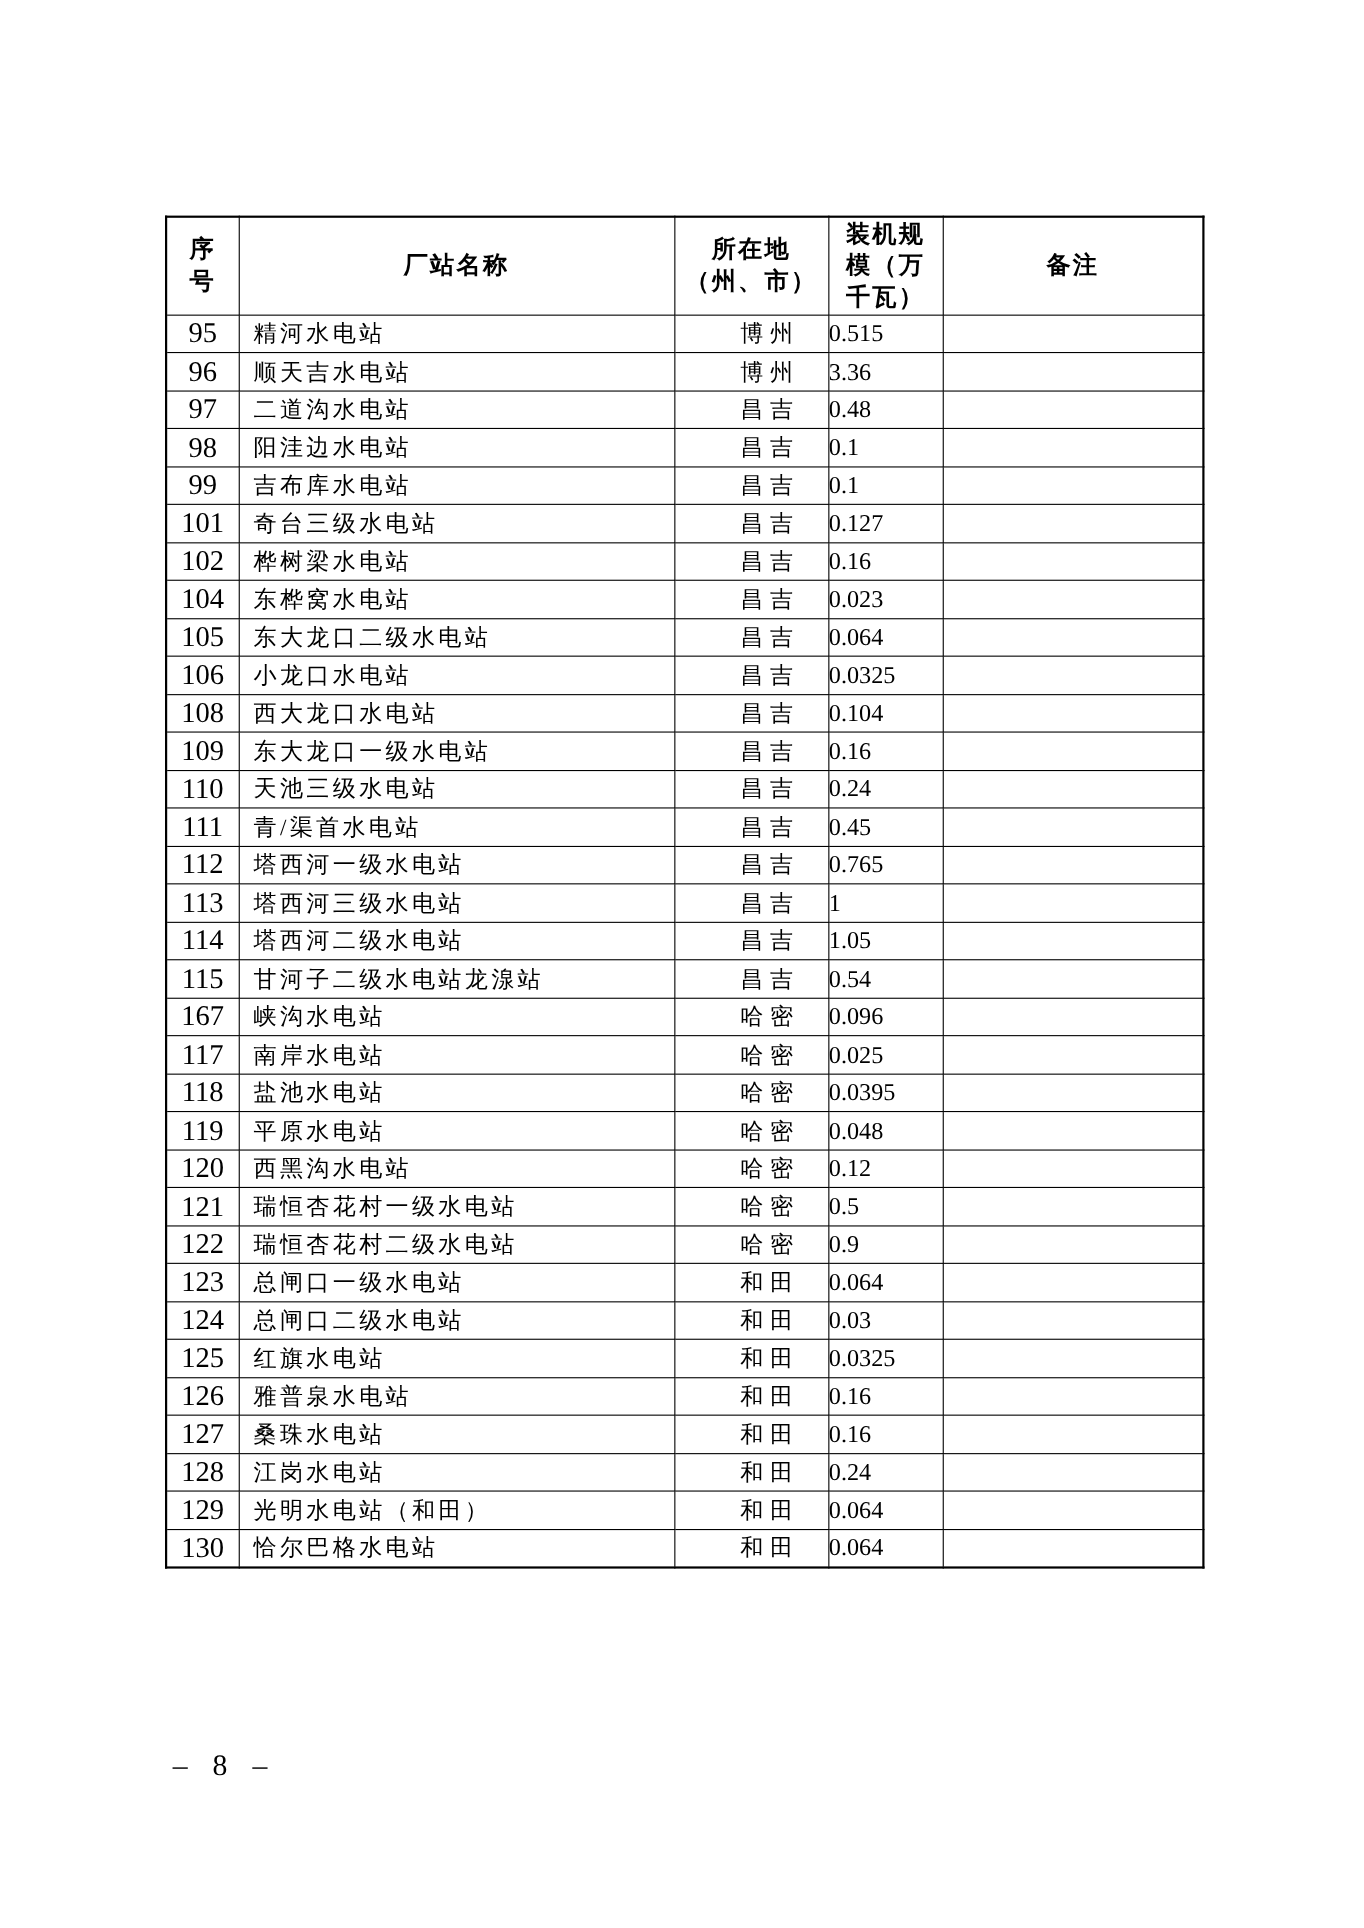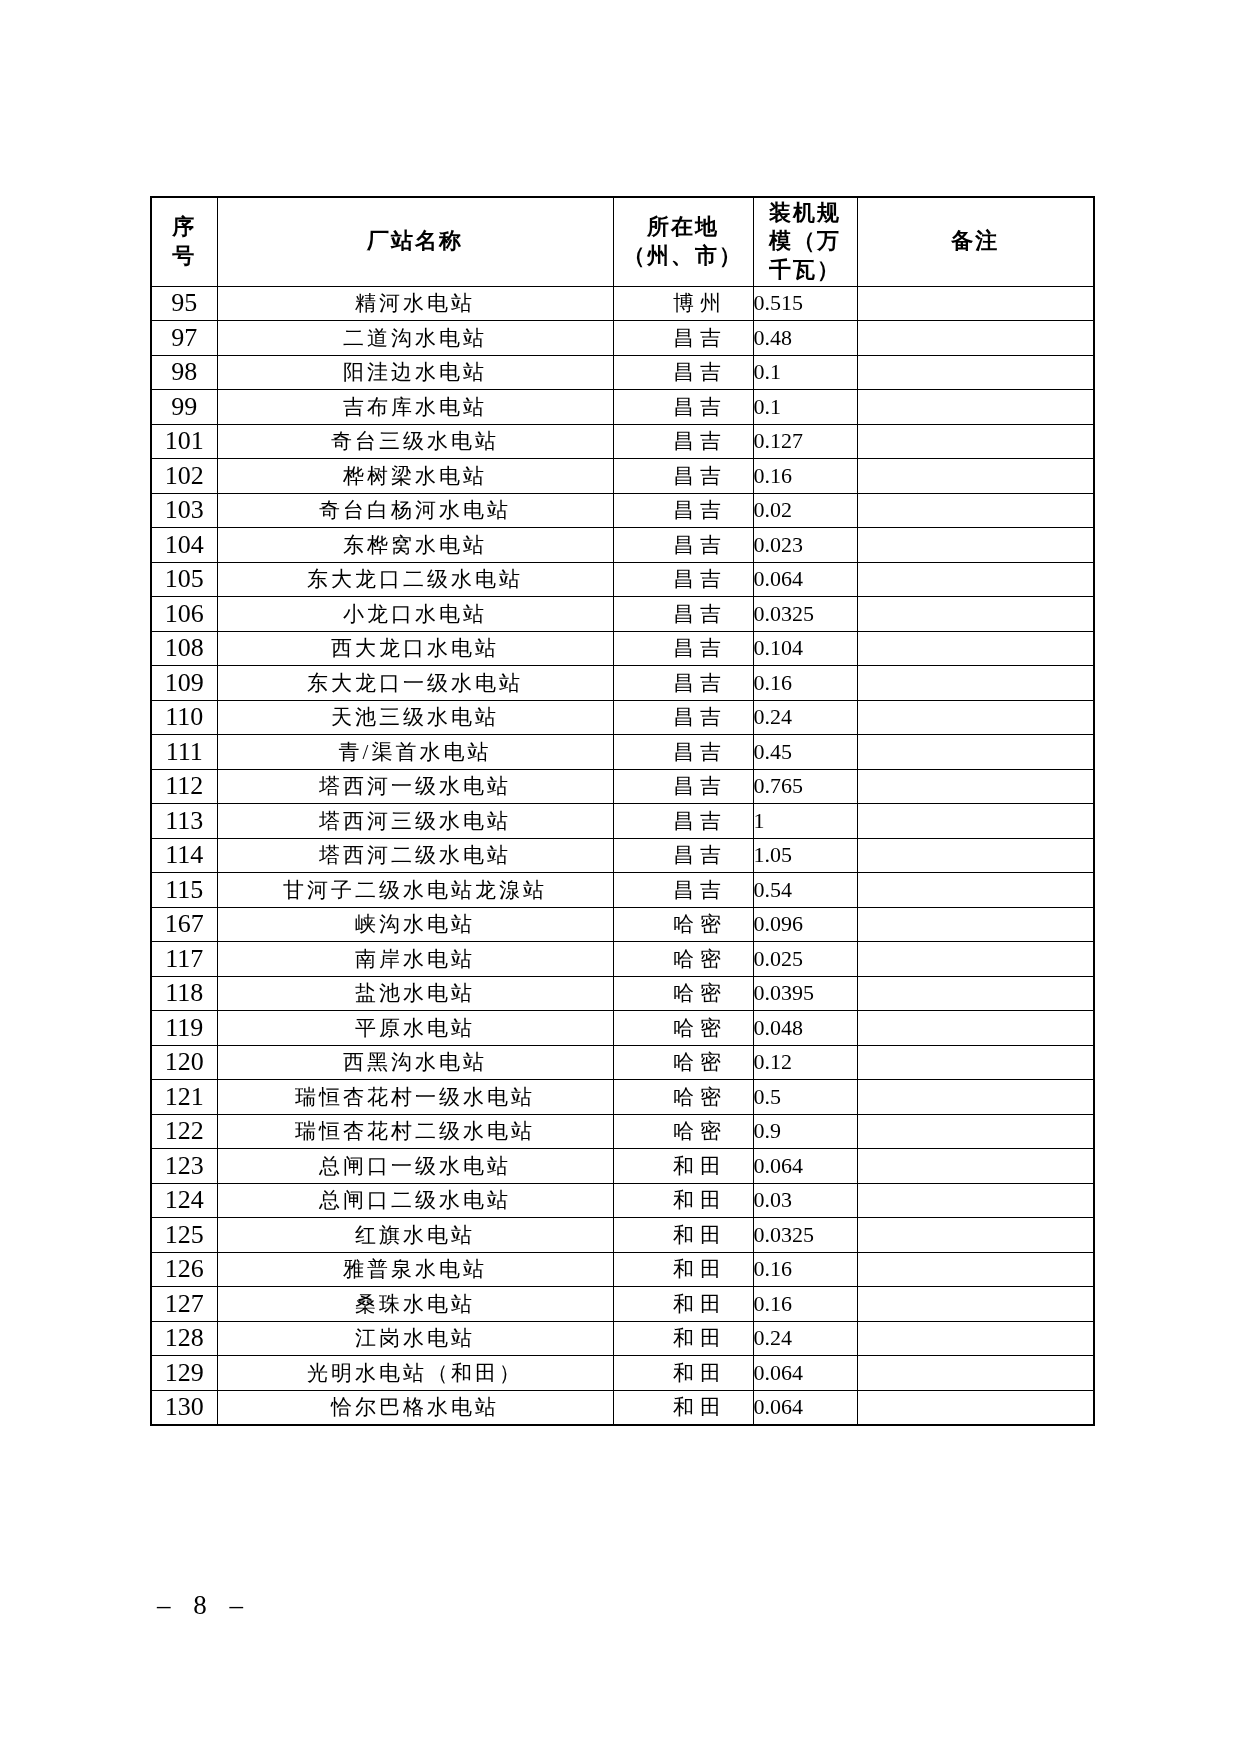--- a/index.html
+++ b/index.html
@@ -52,21 +52,22 @@
   .col-name  { width: 396px; }
   .col-loc   { width: 140px; }
   .col-cap   { width: 104px; }
   .col-remark{ width: 237px; }
 
   td.cell-index {
     text-align: center;
     font-size: 26px;
   }
   td.cell-name {
-    text-align: center;
+    text-align: left;
+    padding-left: 13px;
     letter-spacing: 3px;
   }
   td.cell-location {
     text-align: center;
     letter-spacing: 6px;
     padding-left: 34px;
   }
   td.cell-capacity {
     text-align: left;
     font-size: 22px;
@@ -109,20 +110,27 @@
   </thead>
   <tbody>
       <tr>
         <td class="cell-index">95</td>
         <td class="cell-name">精河水电站</td>
         <td class="cell-location">博州</td>
         <td class="cell-capacity">0.515</td>
         <td class="cell-remark"></td>
       </tr>
       <tr>
+        <td class="cell-index">96</td>
+        <td class="cell-name">顺天吉水电站</td>
+        <td class="cell-location">博州</td>
+        <td class="cell-capacity">3.36</td>
+        <td class="cell-remark"></td>
+      </tr>
+      <tr>
         <td class="cell-index">97</td>
         <td class="cell-name">二道沟水电站</td>
         <td class="cell-location">昌吉</td>
         <td class="cell-capacity">0.48</td>
         <td class="cell-remark"></td>
       </tr>
       <tr>
         <td class="cell-index">98</td>
         <td class="cell-name">阳洼边水电站</td>
         <td class="cell-location">昌吉</td>
@@ -141,27 +149,20 @@
         <td class="cell-name">奇台三级水电站</td>
         <td class="cell-location">昌吉</td>
         <td class="cell-capacity">0.127</td>
         <td class="cell-remark"></td>
       </tr>
       <tr>
         <td class="cell-index">102</td>
         <td class="cell-name">桦树梁水电站</td>
         <td class="cell-location">昌吉</td>
         <td class="cell-capacity">0.16</td>
-        <td class="cell-remark"></td>
-      </tr>
-      <tr>
-        <td class="cell-index">103</td>
-        <td class="cell-name">奇台白杨河水电站</td>
-        <td class="cell-location">昌吉</td>
-        <td class="cell-capacity">0.02</td>
         <td class="cell-remark"></td>
       </tr>
       <tr>
         <td class="cell-index">104</td>
         <td class="cell-name">东桦窝水电站</td>
         <td class="cell-location">昌吉</td>
         <td class="cell-capacity">0.023</td>
         <td class="cell-remark"></td>
       </tr>
       <tr>

